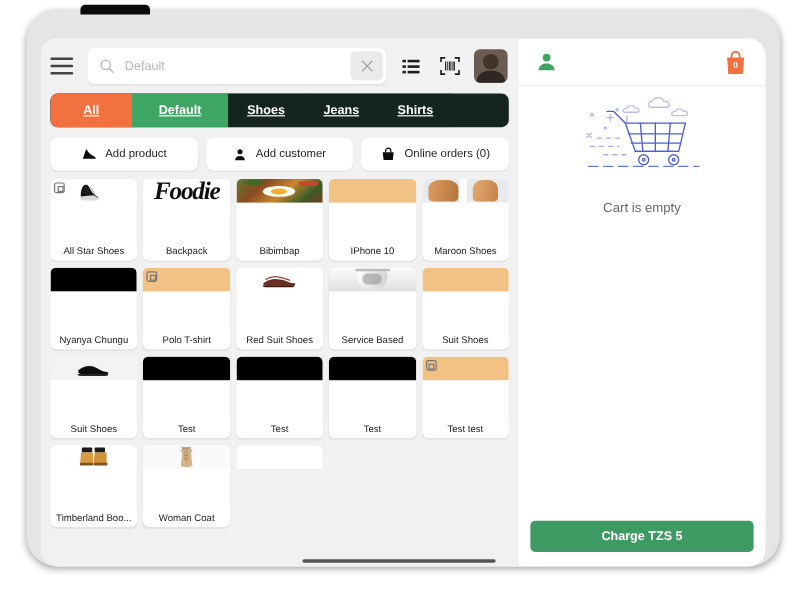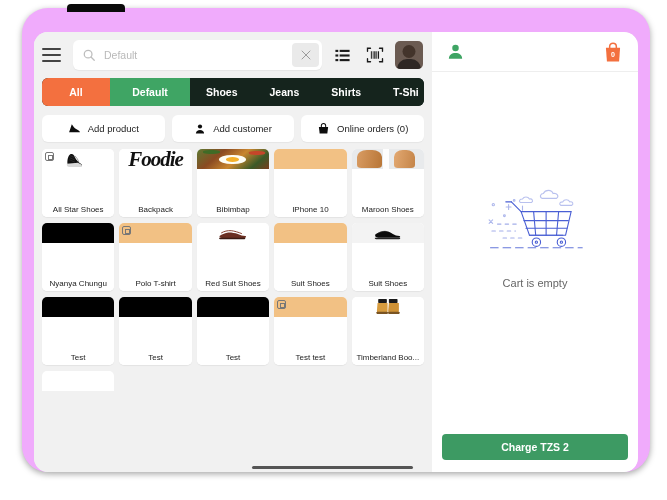--- a/index.html
+++ b/index.html
@@ -8,21 +8,21 @@
     background: #ffffff;
     font-family: "Liberation Sans", sans-serif;
     overflow: hidden;
   }
 
   
   #tablet-frame {
     position: absolute;
     left: 22px; top: 8px;
     width: 628px; height: 464px;
-    background: #f0abfc;
+    background: #e5e5e5;
     border-radius: 26px;
     box-shadow: 0 2px 6px rgba(0,0,0,.35);
   }
   #camera-bump {
     position: absolute;
     left: 45px; top: -4px;
     width: 58px; height: 8px;
     background: #0a0a0a;
     border-radius: 4px 4px 0 0;
   }
@@ -113,21 +113,21 @@
   #tabs-scroll {
     height: 28px; margin: 0 8px 0 8px;
     border-radius: 6px; overflow: hidden;
     background: #15241d;
     display: flex; flex: 0 0 auto;
   }
   .tab {
     display: flex; align-items: center; justify-content: center;
     font-size: 10.5px; font-weight: bold; color: #fff;
     white-space: nowrap; cursor: pointer;
-    padding: 0 16px; height: 100%;
+    padding: 0 16px; height: 100%; text-decoration: underline;
   }
   .tab.all { background: #f3703f; min-width: 68px; }
   .tab.default { background: #3fa564; min-width: 80px; }
   .tab.dark { background: #15241d; }
 
   
   #action-row {
     display: flex; gap: 7px;
     padding: 9px 8px 7px 8px;
     flex: 0 0 auto;
@@ -219,21 +219,21 @@
   #cart-header {
     height: 40px; flex: 0 0 auto;
     border-bottom: 1px solid #eee;
     display: flex; align-items: center;
     justify-content: space-between;
     padding: 0 12px 0 10px;
   }
   #cart-body {
     flex: 1 1 auto;
     display: flex; flex-direction: column;
-    align-items: center; justify-content: center;
+    align-items: center; 
     padding-bottom: 36px;
   }
   #empty-cart-text {
     font-size: 11px; color: #666;
     margin-top: 14px;
   }
   #charge-button {
     margin: 0 10px 12px 10px;
     height: 26px; flex: 0 0 auto;
     background: #3d9a63; border-radius: 4px;
@@ -306,21 +306,20 @@
           <div class="body"></div>
         </div>
       </div>
 
       <div id="tabs-scroll">
           <div class="tab all">All</div>
           <div class="tab default">Default</div>
           <div class="tab dark">Shoes</div>
           <div class="tab dark">Jeans</div>
           <div class="tab dark">Shirts</div>
-          <div class="tab dark">T-Shi</div>
         </div>
 
       <div id="action-row">
           <div class="action-btn">
             <span style="display: flex;">
               <svg width="13" height="13" viewBox="0 0 24 24">
                 <path d="M2 19h20c0-3-4-4-7-6S9 7 7 4c-1 3-3 9-5 15z" fill="#0d0d0d"></path>
               </svg>
             </span>
             <span>Add product</span>
@@ -414,20 +413,30 @@
                 <div class="art solid-white"><svg width="100%" height="100%" viewBox="0 0 100 60" preserveAspectRatio="xMidYMid meet">
                     <path d="M10 38c6-4 14-8 22-9 10-1 22 1 32 4 8 3 14 6 22 6 4 0 4 5-2 6H16c-6 0-9-4-6-7z" fill="#6b2f22"></path>
                     <path d="M14 30c8-5 20-8 30-7 10 1 22 5 32 9" fill="none" stroke="#8a4434" stroke-width="3"></path>
                     <path d="M8 44h78c1 3-1 5-5 5H14c-5 0-7-2-6-5z" fill="#3b1a13"></path>
                   </svg></div>
               </div>
               <div class="p-name">Red Suit Shoes</div>
             </div>
             <div class="product-tile">
               <div class="thumb">
+                <div class="art" style="background:linear-gradient(180deg,#fbfbfb,#dfdfdf);position:relative;">
+                  <div style="position:absolute;left:33%;top:8%;width:34%;height:84%;background:linear-gradient(100deg,#fff,#cfcfcf);border-radius:5px 5px 12px 12px;"></div>
+                  <div style="position:absolute;left:30%;top:5%;width:40%;height:11%;background:#eee;border-radius:3px;border:1px solid #bbb;"></div>
+                  <div style="position:absolute;left:39%;top:26%;width:22%;height:46%;background:rgba(90,90,90,.35);border-radius:4px;"></div>
+                </div>
+              </div>
+              <div class="p-name">Service Based</div>
+            </div>
+            <div class="product-tile">
+              <div class="thumb">
                 <div class="art solid-tan"></div>
               </div>
               <div class="p-name">Suit Shoes</div>
             </div>
             <div class="product-tile">
               <div class="thumb">
                 <div class="art" style="background:#f3f3f3;"><svg width="100%" height="100%" viewBox="0 0 100 60" preserveAspectRatio="xMidYMid meet">
                     <path d="M12 34c8-6 18-10 28-10 8 0 16 4 24 9 6 4 12 6 20 6 3 1 3 5-3 5H20c-8 0-11-6-8-10z" fill="#0b0b0b"></path>
                     <path d="M10 44h76c1 3-2 5-6 5H18c-6 0-9-2-8-5z" fill="#252525"></path>
                     <path d="M20 30c8-4 16-6 24-5" fill="none" stroke="#3a3a3a" stroke-width="1.6"></path>
@@ -465,20 +474,35 @@
                 <div class="art solid-white"><svg width="100%" height="100%" viewBox="0 0 100 60" preserveAspectRatio="xMidYMid meet">
                     <rect x="20" y="6" width="26" height="12" rx="2" fill="#1b1b1b"></rect>
                     <rect x="52" y="6" width="26" height="12" rx="2" fill="#1b1b1b"></rect>
                     <path d="M18 18h30v24c0 3-3 5-8 5H22c-4 0-6-2-6-5z" fill="#d79c3f"></path>
                     <path d="M52 18h30v24c0 3-3 5-8 5H56c-4 0-6-2-6-5z" fill="#cf9236"></path>
                     <rect x="15" y="44" width="34" height="7" rx="2" fill="#7a5423"></rect>
                     <rect x="50" y="44" width="34" height="7" rx="2" fill="#7a5423"></rect>
                   </svg></div>
               </div>
               <div class="p-name">Timberland Boo...</div>
+            </div>
+            <div class="product-tile">
+              <div class="thumb">
+                <div class="art" style="background:#fafafa;"><svg width="100%" height="100%" viewBox="0 0 60 70" preserveAspectRatio="xMidYMid meet">
+                    <path d="M22 6h16l10 8-4 10 4 36c-8 5-24 5-34 1l4-37-4-10z" fill="#d6b489"></path>
+                    <path d="M30 12l-8 8 8 40 8-40z" fill="#c4a177"></path>
+                    <path d="M20 6c4 6 10 8 14 4" fill="none" stroke="#8f7category" stroke-width="1"></path>
+                    <circle cx="26" cy="30" r="1.6" fill="#8a6f4a"></circle>
+                    <circle cx="34" cy="30" r="1.6" fill="#8a6f4a"></circle>
+                    <circle cx="26" cy="40" r="1.6" fill="#8a6f4a"></circle>
+                    <circle cx="34" cy="40" r="1.6" fill="#8a6f4a"></circle>
+                    <path d="M16 4c8 3 18 4 28 0l-4 8-20 1z" fill="#b79a72"></path>
+                  </svg></div>
+              </div>
+              <div class="p-name">Woman Coat</div>
             </div>
             <div class="product-tile" style="background: transparent; box-shadow: none;">
               <div class="thumb">
                 <div class="art solid-white"></div>
               </div>
               <div class="p-name" style="background: transparent;"></div>
             </div>
           </div>
         <div id="hscroll-track">
           <div id="hscroll-thumb"></div>
@@ -545,17 +569,17 @@
               <circle cx="50" cy="28" r="1.2"></circle>
               <path d="M14 56l5 5M19 56l-5 5"></path>
               <path d="M42 34l0 7M38.5 37.5l7 0"></path>
               <path d="M62 36l0 6"></path>
             </g>
           </g>
         </svg>
         <div id="empty-cart-text">Cart is empty</div>
       </div>
 
-      <div id="charge-button">Charge TZS 2</div>
+      <div id="charge-button">Charge TZS 5</div>
     </div>
 
   </div>
 </div>
 
 </body></html>

